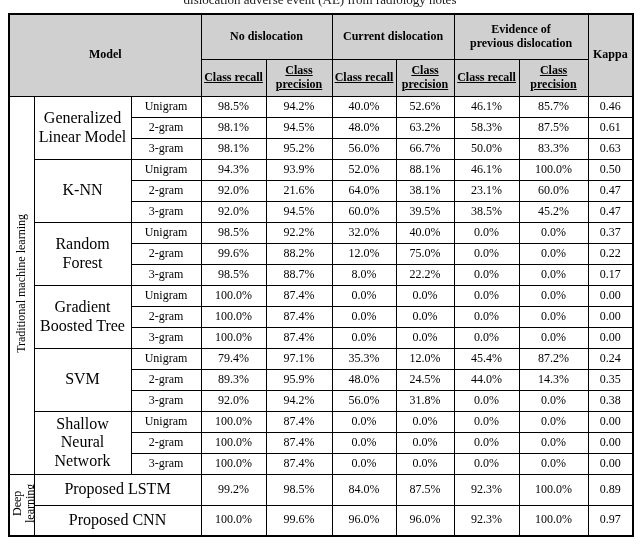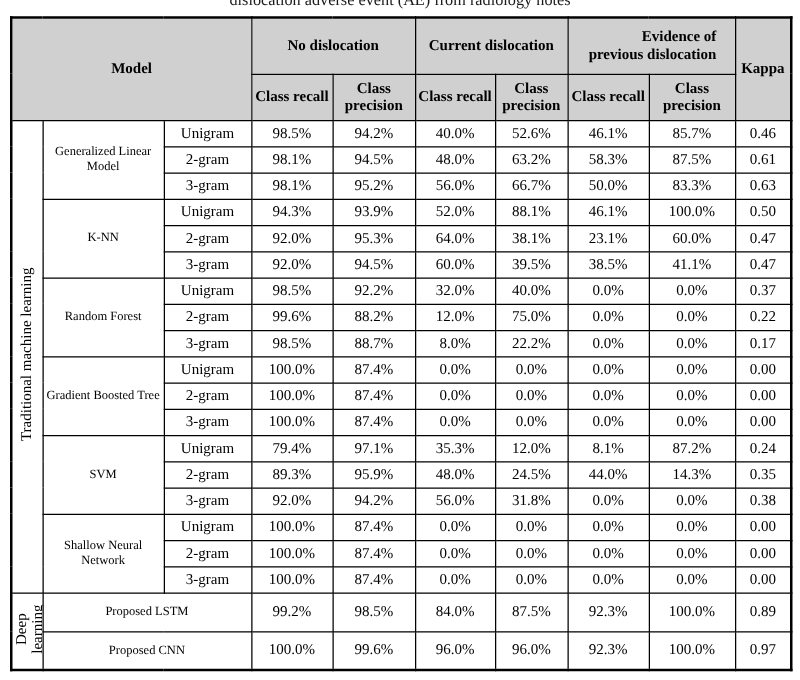--- a/index.html
+++ b/index.html
@@ -38,35 +38,35 @@
     padding: 0 1px;
     font-size: 12px;
     line-height: 1.15;
     overflow: hidden;
   }
   thead th {
     background: #d0d0d0;
     font-weight: bold;
   }
   thead tr.hdr-groups { height: 45px; }
-  thead tr.hdr-sub { height: 37px; }
+  thead tr.hdr-sub { height: 37px; text-decoration: underline; }
   tbody tr.data-row { height: 21px; }
   tbody tr.deep-row { height: 31px; }
-  .group-hdr span { display: inline-block; max-width: 104px; text-align: right; }
+  .group-hdr span { display: inline-block; max-width: 104px; }
   .group-cell { background: #ffffff; }
   .vlabel {
     display: inline-block;
     writing-mode: vertical-rl;
     transform: rotate(180deg);
     white-space: normal;
     line-height: 1.05;
     font-size: 12px;
   }
   .vlabel.vwrap { max-height: 56px; }
-  .model-cell { font-size: 10px; }
+  .model-cell { font-size: 16px; }
   .gram-cell, .value-cell { font-size: 12px; background: #ffffff; }
 </style>
 </head>
 <body>
 
 <div class="caption-clip">
   <div class="caption">dislocation adverse event (AE) from radiology notes</div>
 </div>
 
 <table class="results">
@@ -139,35 +139,35 @@
         <td class="value-cell">93.9%</td>
         <td class="value-cell">52.0%</td>
         <td class="value-cell">88.1%</td>
         <td class="value-cell">46.1%</td>
         <td class="value-cell">100.0%</td>
         <td class="value-cell">0.50</td>
       </tr>
       <tr class="data-row">
         <td class="gram-cell">2-gram</td>
         <td class="value-cell">92.0%</td>
-        <td class="value-cell">95.3%</td>
+        <td class="value-cell">21.6%</td>
         <td class="value-cell">64.0%</td>
         <td class="value-cell">38.1%</td>
         <td class="value-cell">23.1%</td>
         <td class="value-cell">60.0%</td>
         <td class="value-cell">0.47</td>
       </tr>
       <tr class="data-row">
         <td class="gram-cell">3-gram</td>
         <td class="value-cell">92.0%</td>
         <td class="value-cell">94.5%</td>
         <td class="value-cell">60.0%</td>
         <td class="value-cell">39.5%</td>
         <td class="value-cell">38.5%</td>
-        <td class="value-cell">41.1%</td>
+        <td class="value-cell">45.2%</td>
         <td class="value-cell">0.47</td>
       </tr>
       <tr class="data-row">
         <td rowspan="3" class="model-cell">Random Forest</td>
         <td class="gram-cell">Unigram</td>
         <td class="value-cell">98.5%</td>
         <td class="value-cell">92.2%</td>
         <td class="value-cell">32.0%</td>
         <td class="value-cell">40.0%</td>
         <td class="value-cell">0.0%</td>
@@ -225,21 +225,21 @@
         <td class="value-cell">0.0%</td>
         <td class="value-cell">0.00</td>
       </tr>
       <tr class="data-row">
         <td rowspan="3" class="model-cell">SVM</td>
         <td class="gram-cell">Unigram</td>
         <td class="value-cell">79.4%</td>
         <td class="value-cell">97.1%</td>
         <td class="value-cell">35.3%</td>
         <td class="value-cell">12.0%</td>
-        <td class="value-cell">8.1%</td>
+        <td class="value-cell">45.4%</td>
         <td class="value-cell">87.2%</td>
         <td class="value-cell">0.24</td>
       </tr>
       <tr class="data-row">
         <td class="gram-cell">2-gram</td>
         <td class="value-cell">89.3%</td>
         <td class="value-cell">95.9%</td>
         <td class="value-cell">48.0%</td>
         <td class="value-cell">24.5%</td>
         <td class="value-cell">44.0%</td>

